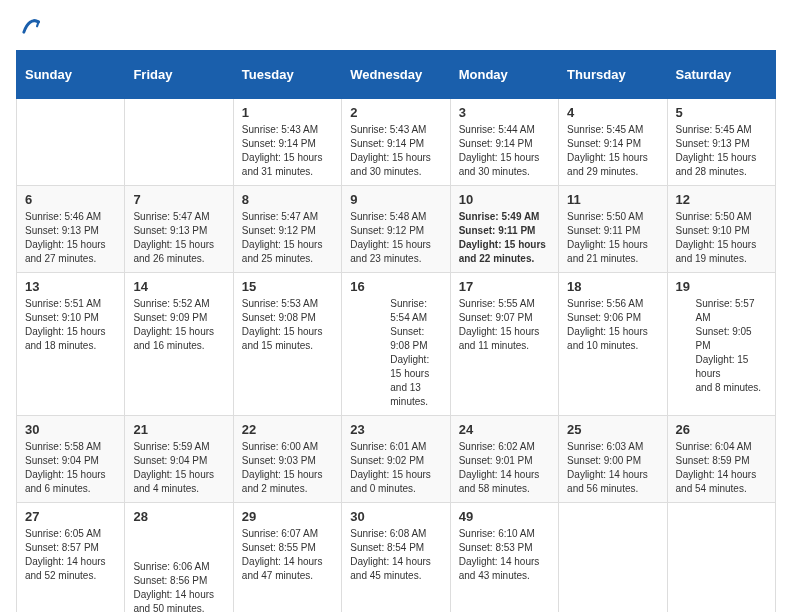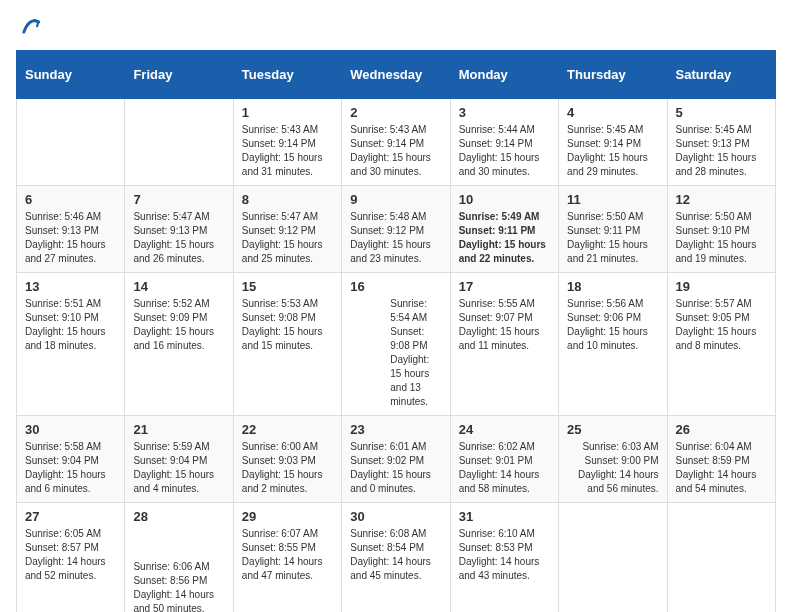--- a/index.html
+++ b/index.html
@@ -250,21 +250,21 @@
         </td>
         <td>
           <span class="day-number">18</span>
           <div class="day-info" style="white-space: pre-line;">Sunrise: 5:56 AM
 Sunset: 9:06 PM
 Daylight: 15 hours
 and 10 minutes.</div>
         </td>
         <td>
           <span class="day-number">19</span>
-          <div class="day-info" style="white-space: pre-line;">Sunrise: 5:57 AM
+          <div class="day-info" style="white-space: pre-line; margin-left: 20px;">Sunrise: 5:57 AM
 Sunset: 9:05 PM
 Daylight: 15 hours
 and 8 minutes.</div>
         </td>
       </tr>
       <tr>
         <td>
           <span class="day-number">30</span>
           <div class="day-info" style="white-space: pre-line;">Sunrise: 5:58 AM
 Sunset: 9:04 PM
@@ -294,21 +294,21 @@
         </td>
         <td>
           <span class="day-number">24</span>
           <div class="day-info" style="white-space: pre-line;">Sunrise: 6:02 AM
 Sunset: 9:01 PM
 Daylight: 14 hours
 and 58 minutes.</div>
         </td>
         <td>
           <span class="day-number">25</span>
-          <div class="day-info" style="white-space: pre-line; text-align: right;">Sunrise: 6:03 AM
+          <div class="day-info" style="white-space: pre-line;">Sunrise: 6:03 AM
 Sunset: 9:00 PM
 Daylight: 14 hours
 and 56 minutes.</div>
         </td>
         <td>
           <span class="day-number">26</span>
           <div class="day-info" style="white-space: pre-line;">Sunrise: 6:04 AM
 Sunset: 8:59 PM
 Daylight: 14 hours
 and 54 minutes.</div>
@@ -337,21 +337,21 @@
 and 47 minutes.</div>
         </td>
         <td>
           <span class="day-number">30</span>
           <div class="day-info" style="white-space: pre-line;">Sunrise: 6:08 AM
 Sunset: 8:54 PM
 Daylight: 14 hours
 and 45 minutes.</div>
         </td>
         <td>
-          <span class="day-number">31</span>
+          <span class="day-number">49</span>
           <div class="day-info" style="white-space: pre-line;">Sunrise: 6:10 AM
 Sunset: 8:53 PM
 Daylight: 14 hours
 and 43 minutes.</div>
         </td>
         <td class="empty-cell"></td>
         <td class="empty-cell"></td>
       </tr>
     </tbody>
 </table>

